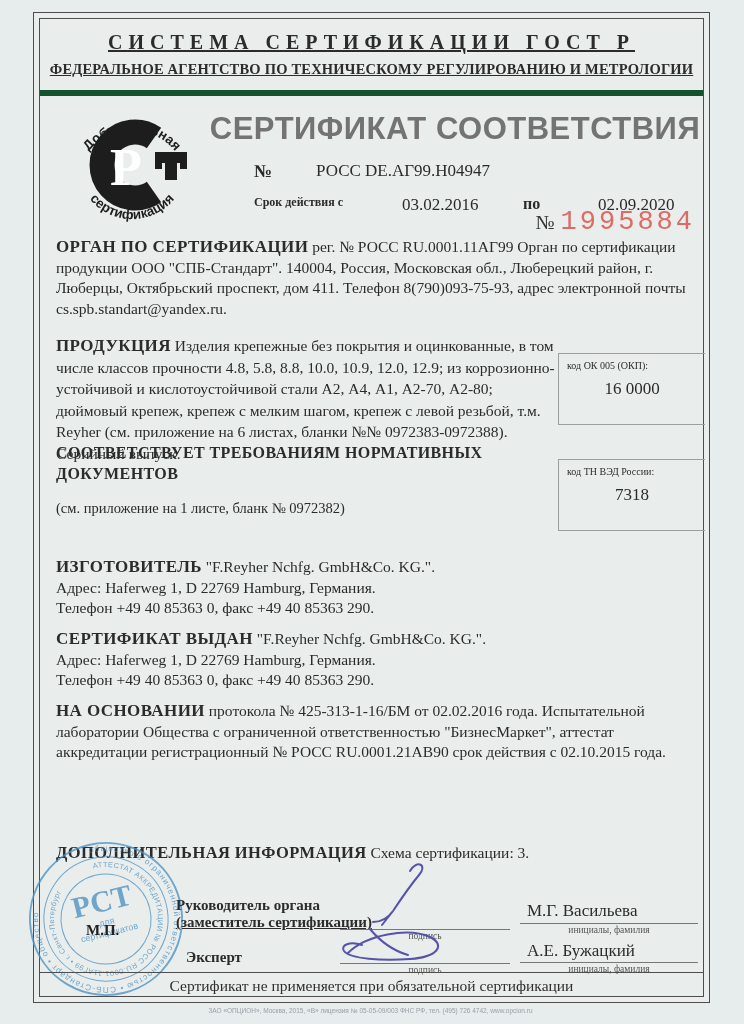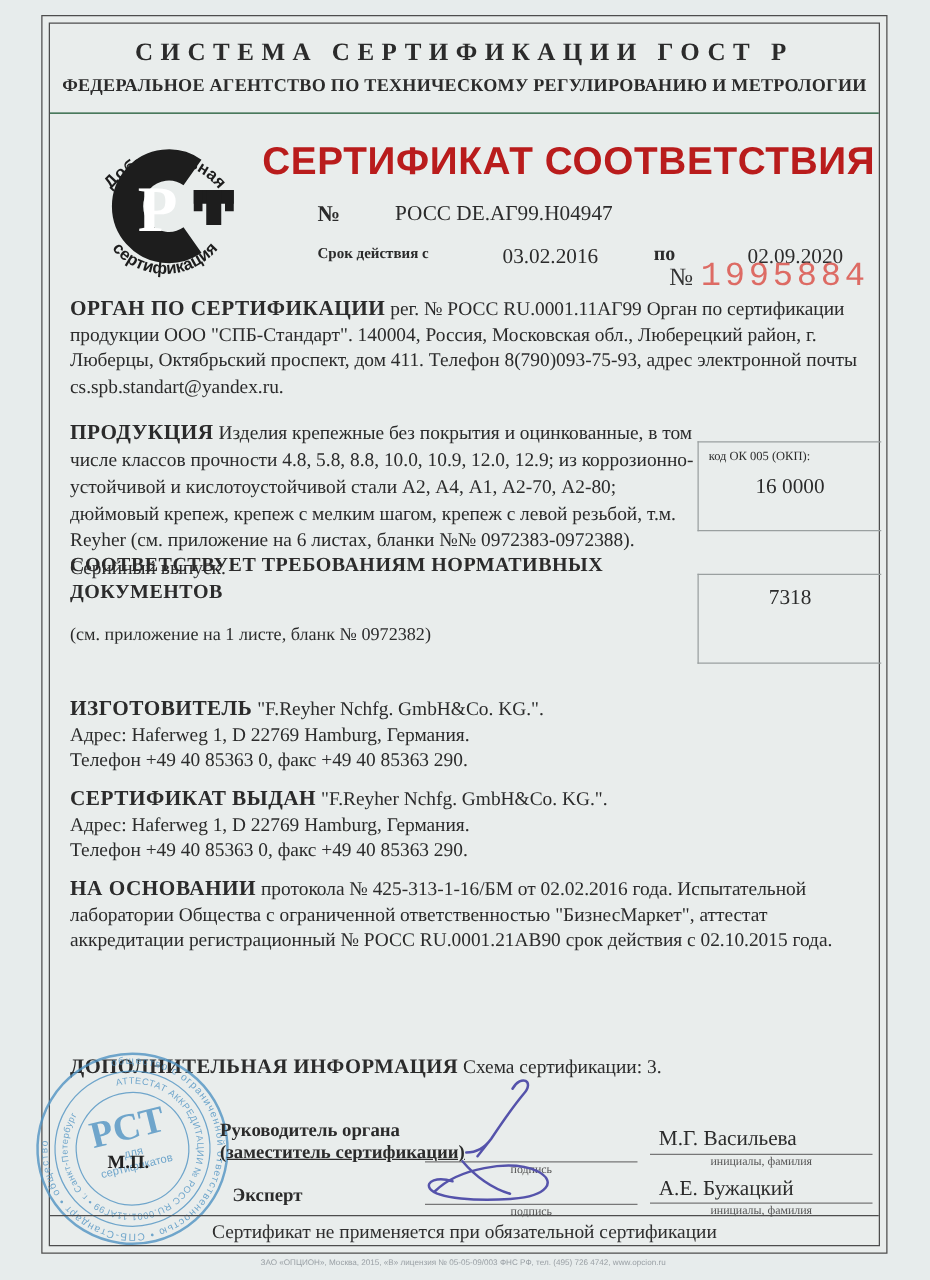--- a/index.html
+++ b/index.html
@@ -12,26 +12,26 @@
   .frame-outer {
     position:absolute; left:33px; top:12px; width:675px; height:989px;
     border:1.5px solid #4d4d4d; background:#e9edec;
   }
   .frame-inner {
     position:absolute; inset:5px;
     border:1px solid #4d4d4d;
   }
   .abs { position:absolute; }
   
-  .hdr { left:0; top:0; width:100%; height:71px; border-bottom:1px solid #14532d; text-align:center; }
+  .hdr { left:0; top:0; width:100%; height:71px; border-bottom:6px solid #14532d; text-align:center;text-decoration:underline; }
   .hdr-l1 { margin-top:12px; font-size:20px; font-weight:bold; letter-spacing:6px; }
   .hdr-l2 { margin-top:7px; font-size:14.5px; font-weight:bold; letter-spacing:0.2px; }
   
   .doc-title { left:165px; top:92px; width:500px; text-align:center;
-    font-family:"Liberation Sans", sans-serif; font-weight:900; font-size:31px; letter-spacing:0.5px; color:#b91c1c; }
+    font-family:"Liberation Sans", sans-serif; font-weight:900; font-size:31px; letter-spacing:0.5px; color:#737373; }
   .no-label  { font-size:18px; font-weight:bold; }
   .val       { font-size:17px; }
   .bold      { font-weight:bold; }
   .red-no-wrap { top:188px; left:400px; width:255px; text-align:right; }
   .red-no-sign { font-size:20px; color:#333; margin-right:6px; }
   .red-no { font-family:"Liberation Mono", monospace; font-size:27px; letter-spacing:3px; color:#dd6b64; }
   
   .sec { left:16px; width:648px; font-size:15.5px; line-height:20.5px; text-align:left; }
   .sec .lbl { font-weight:bold; font-size:17px; letter-spacing:0.4px; }
   .codebox { left:518px; width:146px; height:70px;
@@ -108,20 +108,21 @@
     <div class="abs codebox" style="top:334px;">
       <div class="cl">код ОК 005 (ОКП):</div>
       <div class="cv">16 0000</div>
     </div>
 
     <div class="abs sec" style="top:424px; width:502px;">
       <div class="lbl" style="font-size:16px;">СООТВЕТСТВУЕТ ТРЕБОВАНИЯМ НОРМАТИВНЫХ ДОКУМЕНТОВ</div>
       <div style="font-size:14.5px; margin-top:14px;">(см. приложение на 1 листе, бланк № 0972382)</div>
     </div>
     <div class="abs codebox" style="top:440px;">
+      <div class="cl">код ТН ВЭД России:</div>
       <div class="cv">7318</div>
     </div>
 
     <div class="abs sec" style="top:538px;">
       <div><span class="lbl">ИЗГОТОВИТЕЛЬ</span>
         <span>"F.Reyher Nchfg. GmbH&amp;Co. KG.".</span></div>
       <div>Адрес: Haferweg 1, D 22769 Hamburg, Германия.</div>
       <div>Телефон +49 40 85363 0, факс +49 40 85363 290.</div>
     </div>
 

